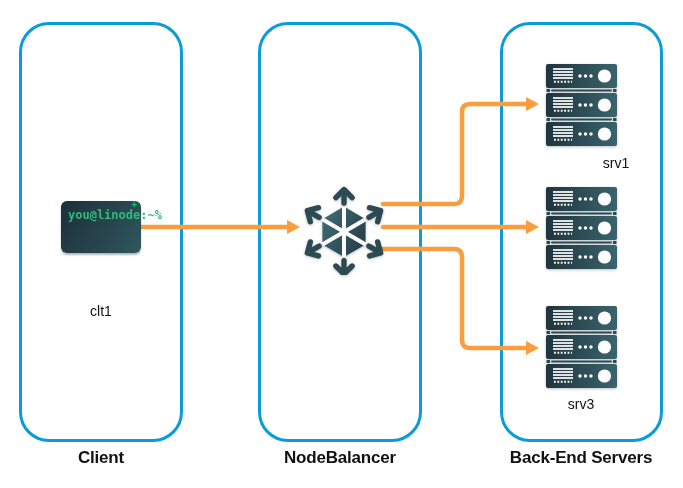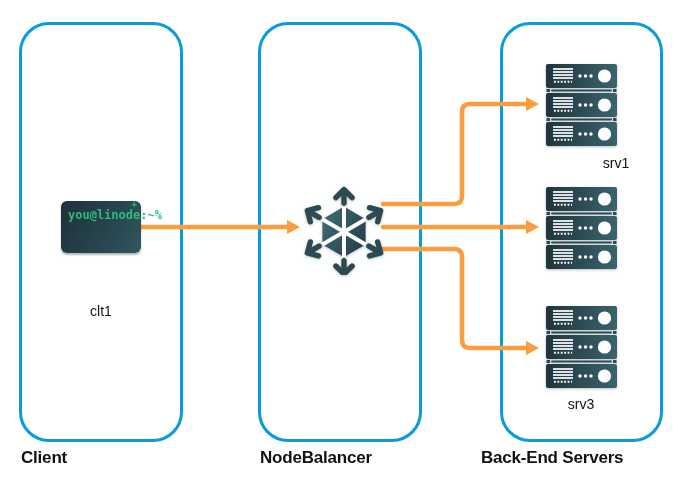--- a/index.html
+++ b/index.html
@@ -5,21 +5,21 @@
   html,body{margin:0;padding:0;background:#ffffff;}
   #canvas{
     position:relative;width:683px;height:488px;background:#fff;overflow:hidden;
     font-family:"Liberation Sans","DejaVu Sans",sans-serif;
   }
   .group-box{
     position:absolute;box-sizing:border-box;
     border:3px solid var(--accent-blue);border-radius:30px;background:transparent;
   }
   .group-label{
-    position:absolute;text-align:left;font-weight:bold;font-size:17px;
+    position:absolute;text-align:center;font-weight:bold;font-size:17px;
     letter-spacing:-0.2px;color:var(--label-dark);
   }
   .node-label{
     position:absolute;text-align:center;font-size:14px;color:var(--label-dark);
   }
   #connectors{position:absolute;left:0;top:0;z-index:2;pointer-events:none;}
   .connector{stroke:var(--arrow-orange);stroke-width:4.5;fill:none;stroke-linecap:round;}
   .arrowhead{fill:var(--arrow-orange);stroke:none;}
   .node-icon{position:absolute;z-index:3;}
   .icon-shadow{filter:drop-shadow(0 1.5px 1.5px rgba(30,50,60,.3));}

